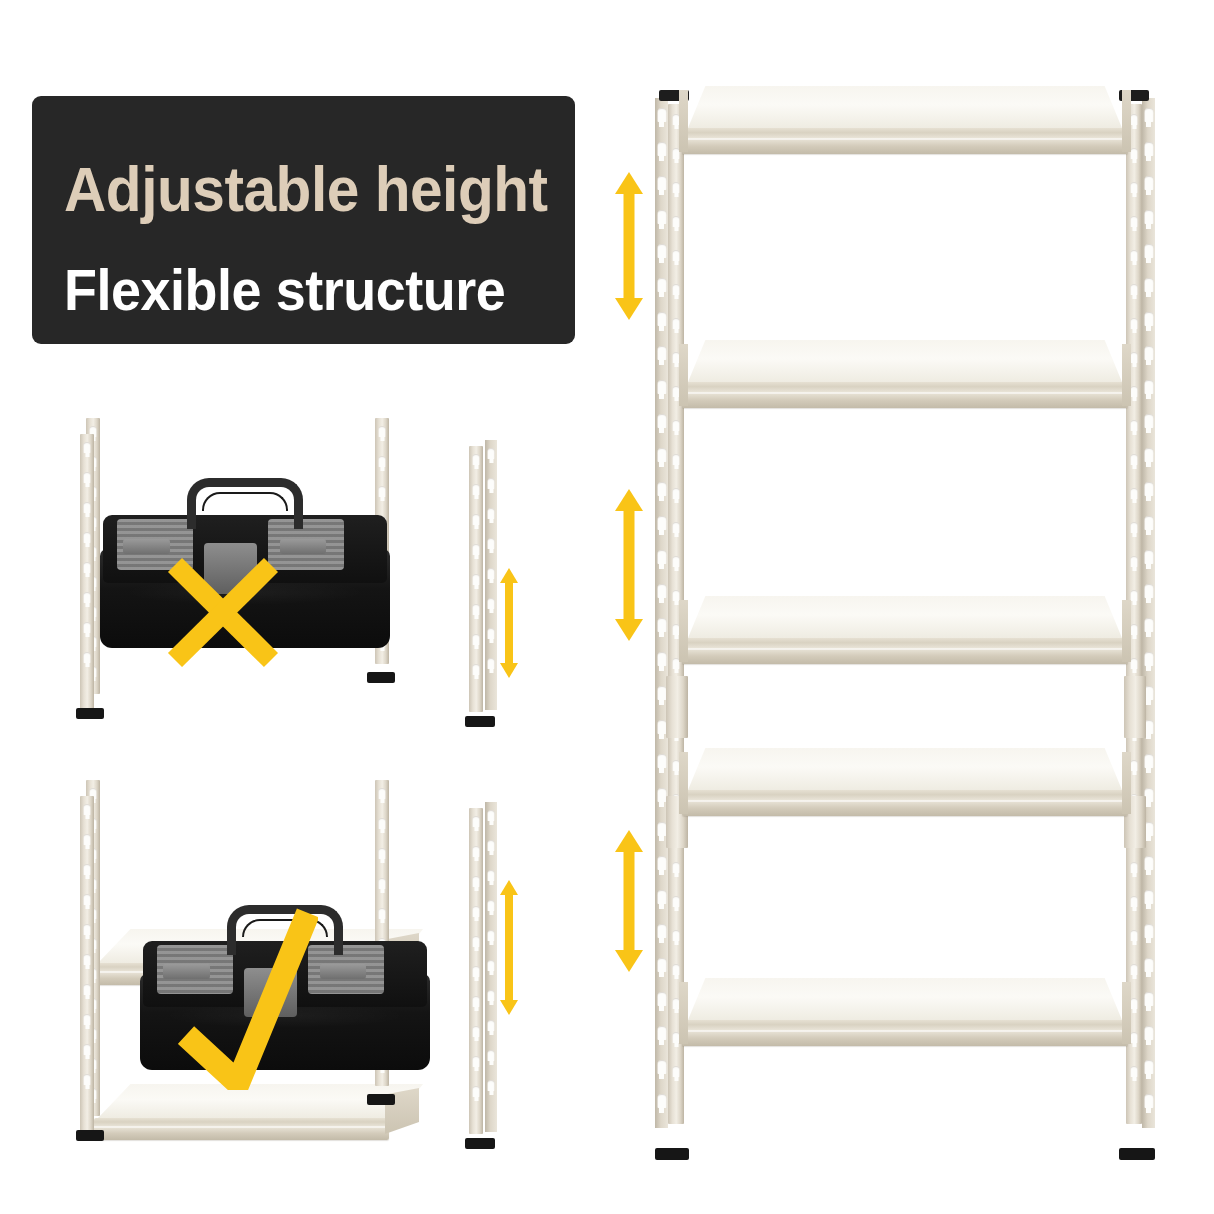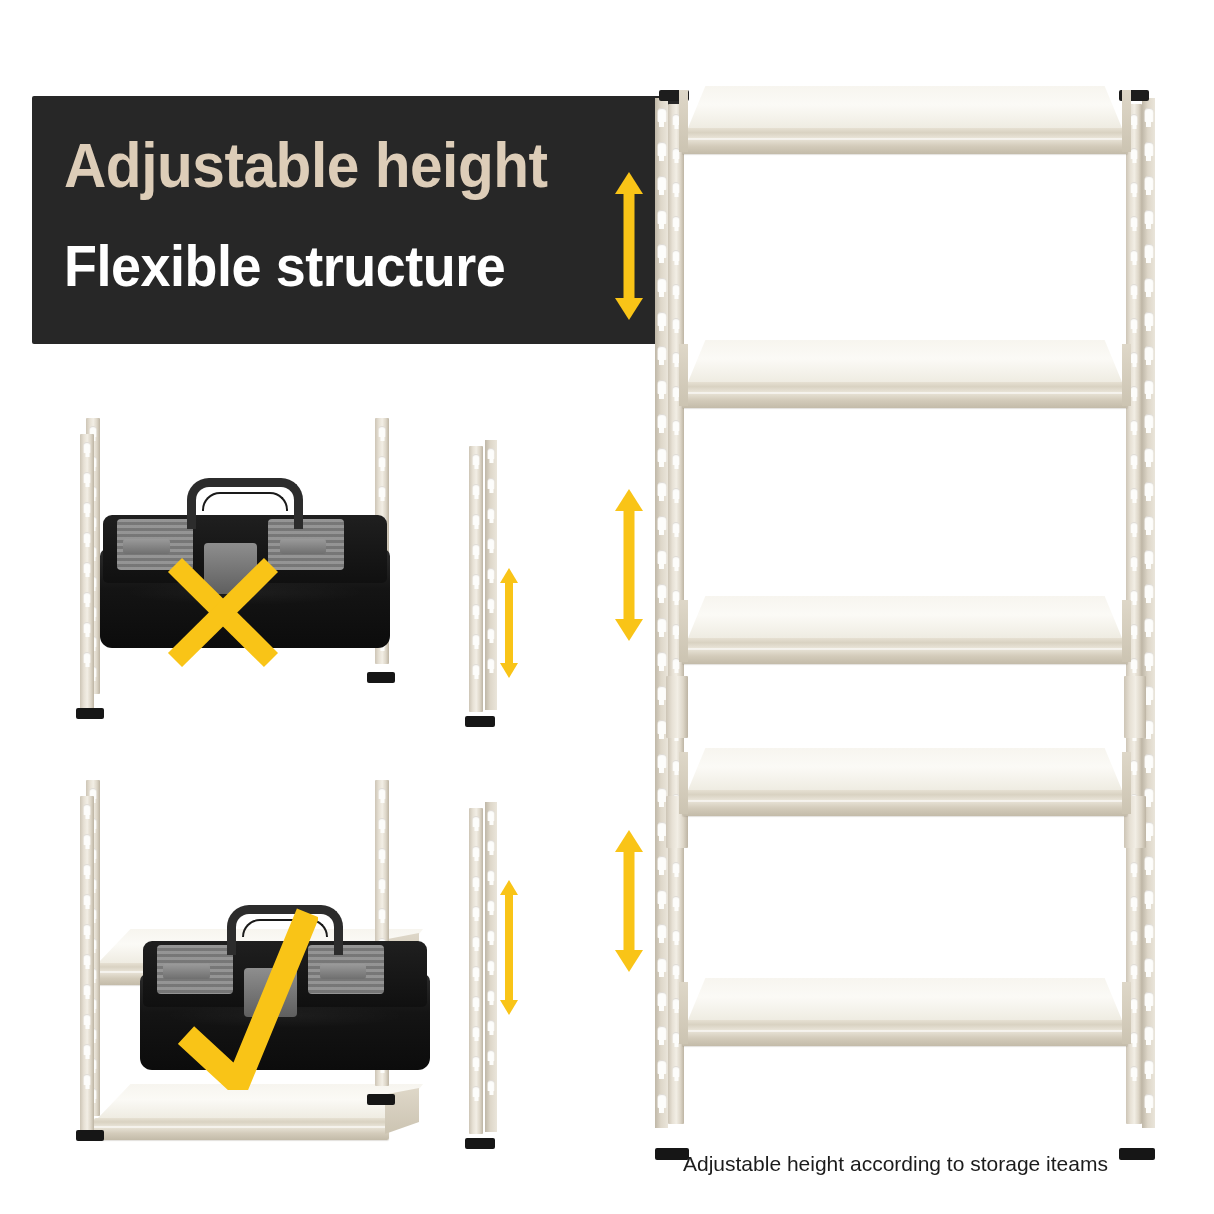--- a/index.html
+++ b/index.html
@@ -5,23 +5,23 @@
   html,body{margin:0;padding:0;background:#ffffff;}
   body{
     width:1214px;height:1214px;position:relative;overflow:hidden;
     font-family:"Liberation Sans","DejaVu Sans",sans-serif;
     background:#ffffff;
   }
   .stage{position:absolute;inset:0;background:#fff;}
 
   
   .banner{
-    position:absolute;left:32px;top:96px;width:651px;height:248px;
-    background:#272727;border-radius:2px;
-    box-sizing:border-box;padding:16px 0 0 32px;
+    position:absolute;left:32px;top:96px;width:543px;height:248px;
+    background:#272727;border-radius:9px;
+    box-sizing:border-box;padding:40px 0 0 32px;
   }
   .banner .line{
     font-weight:bold;letter-spacing:-0.5px;line-height:1.0;
     white-space:nowrap;
     transform:scaleX(0.93);transform-origin:left center;
   }
   .banner .l1{font-size:63px;color:#ddcdb8;margin-top:22px;}
   .banner .l2{font-size:58px;color:#ffffff;margin-top:40px;}
 
   
@@ -318,21 +318,20 @@
     <div class="head up"></div>
     <div class="shaft" style="top:20px;bottom:20px;width:11px;"></div>
     <div class="head down"></div>
   </div>
   <div class="arrow" style="left:614px;top:830px;width:30px;height:142px;">
     <div class="head up"></div>
     <div class="shaft" style="top:20px;bottom:20px;width:11px;"></div>
     <div class="head down"></div>
   </div>
 
-  <div class="caption" style="left:683px;top:1152px;">Adjustable height according to storage iteams</div>
 
   <div class="rack" id="demoWrong" style="left:80px;top:418px;width:445px;height:310px;">
       <div class="post" style="left: 6px; top: 0px; width: 14px; height: 276px;"></div>
       <div class="slots" style="position: absolute; left: 8px; width: 10px; top: 4px; height: 266px;">
         <div class="slot slot-sm" style="top: 4px;"></div>
         <div class="slot slot-sm" style="top: 34px;"></div>
         <div class="slot slot-sm" style="top: 64px;"></div>
         <div class="slot slot-sm" style="top: 94px;"></div>
         <div class="slot slot-sm" style="top: 124px;"></div>
         <div class="slot slot-sm" style="top: 154px;"></div>

